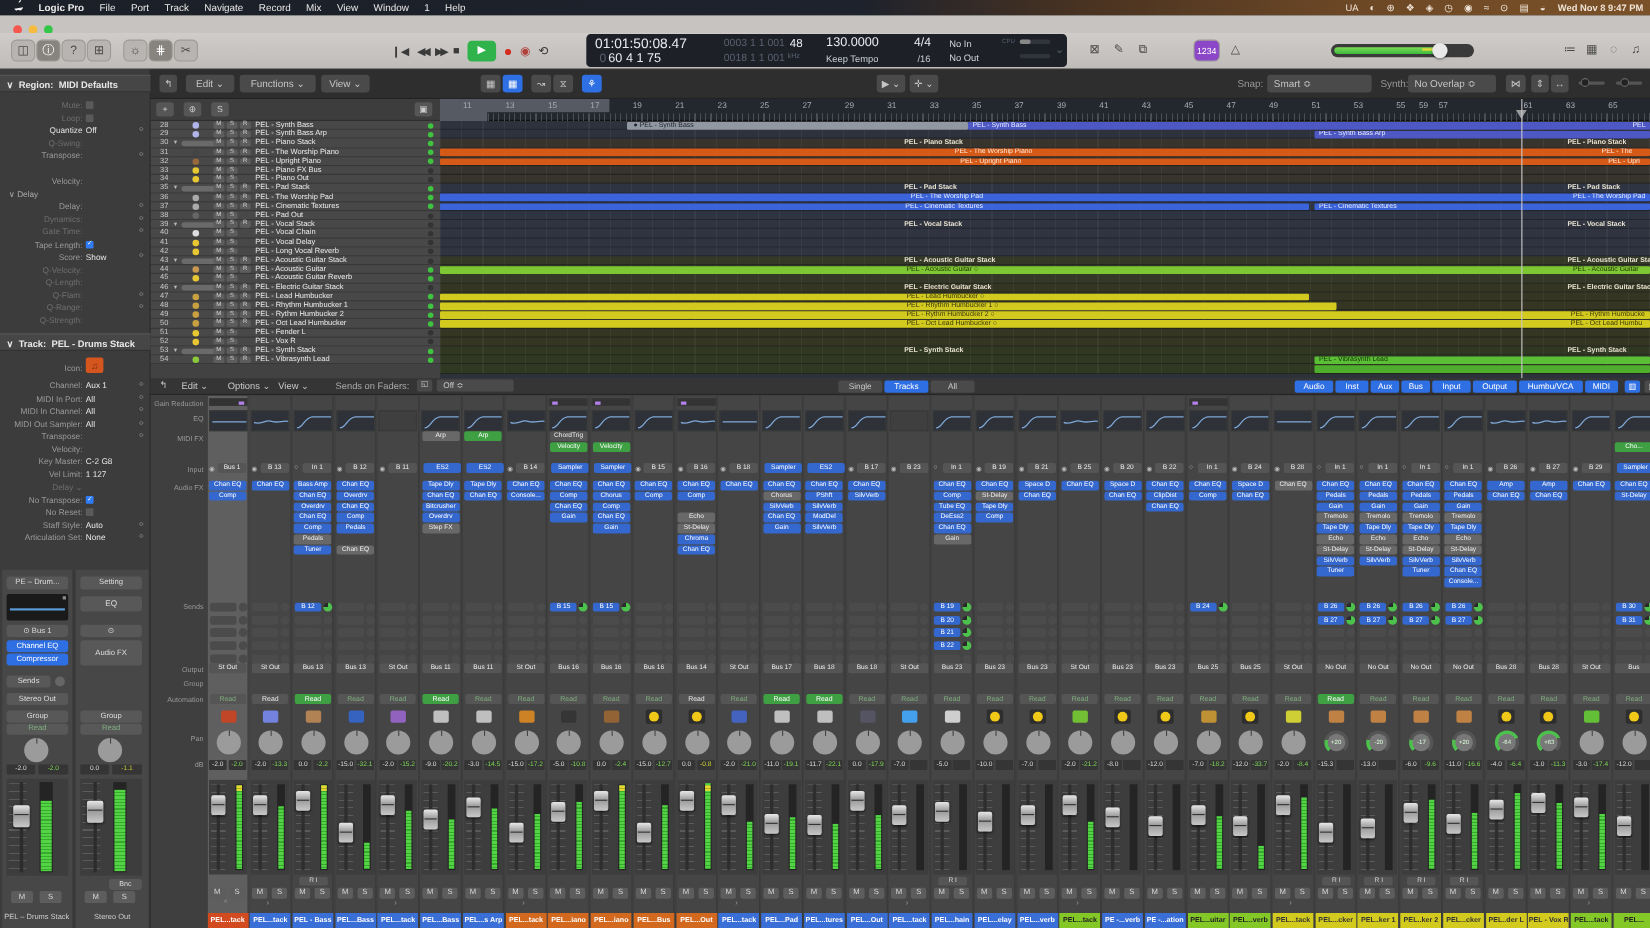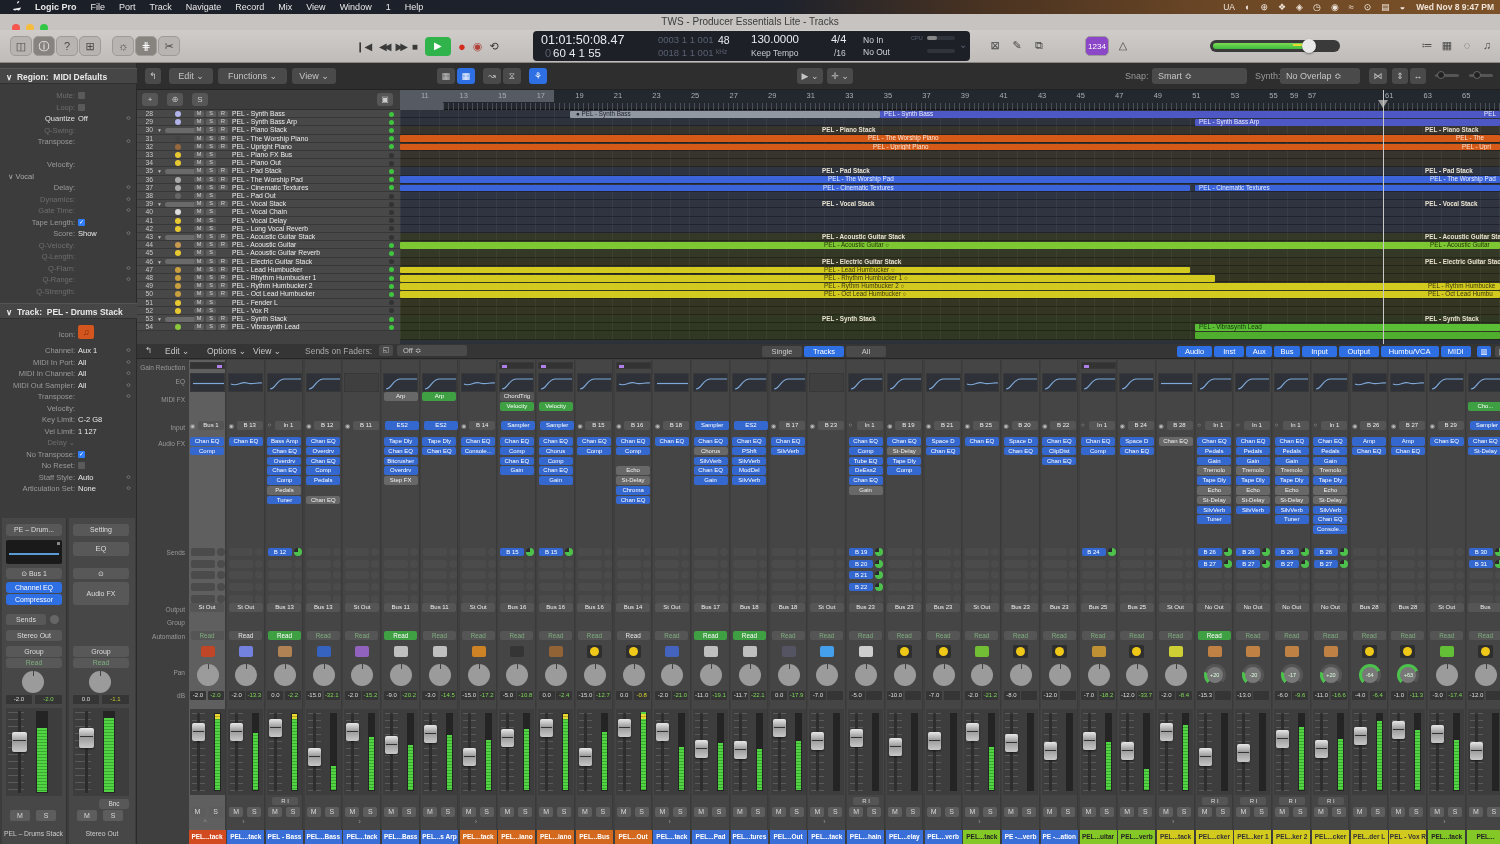--- a/index.html
+++ b/index.html
@@ -111,21 +111,20 @@
         <div class="ic" style="margin: 0px 5px; font-size: 9px;">◉</div>
         <div class="ic" style="margin: 0px 5px; font-size: 9px;">≈</div>
         <div class="ic" style="margin: 0px 5px; font-size: 9px;">⊙</div>
         <div class="ic" style="margin: 0px 5px; font-size: 9px;">▤</div>
         <div class="ic" style="margin: 0px 5px; font-size: 9px;">◒</div>
         <div style="margin-left: 6px; font-weight: bold;">Wed Nov 8  9:47 PM</div>
       </div>
     </div>
 <div id="titlebar" class="abs">
   <div style="position:absolute;left:12px;top:4px"><span class="tl" style="background:#f5574e"></span><span class="tl" style="background:#f6bc3e"></span><span class="tl" style="background:#33c748"></span></div>
-  <div id="wintitle">TWS - Producer Essentials Lite - Tracks</div>
 </div>
 <div id="toolbar" class="abs">
       <div class="tbtn" style="left: 10px; top: 6px; width: 22px;">◫</div>
       <div class="tbtn sel" style="left: 33px; top: 6px; width: 22px;">ⓘ</div>
       <div class="tbtn" style="left: 56px; top: 6px; width: 22px;">?</div>
       <div class="tbtn" style="left: 79px; top: 6px; width: 22px;">⊞</div>
       <div class="tbtn" style="left: 112px; top: 6px; width: 22px;">☼</div>
       <div class="tbtn sel" style="left: 135px; top: 6px; width: 22px;">⋕</div>
       <div class="tbtn" style="left: 158px; top: 6px; width: 22px;">✂</div>
       <div style="position: absolute; left: 356px; top: 7px; display: flex; align-items: center; gap: 7px; color: rgb(58, 58, 58); font-size: 10px;">
@@ -134,21 +133,21 @@
         <div style="letter-spacing: -3px;">▶▶</div>
         <div>■</div>
         <div style="width: 26px; height: 19px; background: rgb(47, 179, 74); border-radius: 4px; color: rgb(255, 255, 255); text-align: center; line-height: 18px;">▶</div>
         <div style="color: rgb(212, 43, 31); font-size: 13px;">●</div>
         <div style="color: rgb(176, 64, 56); font-size: 11px;">◉</div>
         <div style="font-size: 11px;">⟲</div>
       </div>
       <div style="position: absolute; left: 533px; top: 1px; width: 437px; height: 30px; background: rgb(29, 33, 39); border-radius: 4px; color: rgb(232, 236, 240); font-size: 10px;">
         <div class="sec" style="left: 8px; top: 2px; font-size: 12.5px;">01:01:50:08.47</div>
         <div class="sec lcddim" style="left: 12px; top: 16px; font-size: 11px;">0</div>
-        <div class="sec" style="left: 20px; top: 16px; font-size: 11.5px;">60 4 1  55</div>
+        <div class="sec" style="left: 20px; top: 16px; font-size: 11.5px;">60 4 1  75</div>
         <div class="sec lcddim" style="left: 125px; top: 3px; font-size: 9.5px;">0003 1 1 001</div>
         <div class="sec lcddim" style="left: 125px; top: 16px; font-size: 9.5px;">0018 1 1 001</div>
         <div class="sec" style="left: 185px; top: 3px; font-size: 10.5px;">48</div>
         <div class="sec lcddim" style="left: 183px; top: 17px; font-size: 6.5px;">kHz</div>
         <div class="sec" style="left: 218px; top: 2px; font-size: 11.5px;">130.0000</div>
         <div class="sec" style="left: 218px; top: 17px; font-size: 8.5px; color: rgb(200, 204, 210);">Keep Tempo</div>
         <div class="sec" style="left: 298px; top: 2px; font-size: 11px;">4/4</div>
         <div class="sec" style="left: 301px; top: 17px; font-size: 8.5px; color: rgb(200, 204, 210);">/16</div>
         <div class="sec" style="left: 330px; top: 4px; font-size: 8.5px; color: rgb(208, 212, 218);">No In</div>
         <div class="sec" style="left: 330px; top: 16px; font-size: 8.5px; color: rgb(208, 212, 218);">No Out</div>
@@ -196,21 +195,21 @@
         <div class="lab">Transpose:</div>
         <div class="stp">≎</div>
       </div>
       <div class="irow" style="top: 84.5px;">
         <div class="lab"></div>
       </div>
       <div class="irow" style="top: 96px;">
         <div class="lab">Velocity:</div>
       </div>
       <div class="irow" style="top: 107.5px;">
-        <div style="position: absolute; left: 8px; color: rgb(170, 170, 170);">∨ Vocal</div>
+        <div style="position: absolute; left: 8px; color: rgb(170, 170, 170);">∨ Delay</div>
       </div>
       <div class="irow" style="top: 119px;">
         <div class="lab">Delay:</div>
         <div class="stp">≎</div>
       </div>
       <div class="irow" style="top: 130.5px;">
         <div class="lab dim">Dynamics:</div>
         <div class="stp">≎</div>
       </div>
       <div class="irow" style="top: 142px;">
@@ -269,21 +268,21 @@
         <div class="stp">≎</div>
       </div>
       <div class="irow" style="top: 328px;">
         <div class="lab">Transpose:</div>
         <div class="stp">≎</div>
       </div>
       <div class="irow" style="top: 339.5px;">
         <div class="lab">Velocity:</div>
       </div>
       <div class="irow" style="top: 351px;">
-        <div class="lab">Key Limit:</div>
+        <div class="lab">Key Master:</div>
         <div class="val">C-2  G8</div>
       </div>
       <div class="irow" style="top: 362.5px;">
         <div class="lab">Vel Limit:</div>
         <div class="val">1  127</div>
       </div>
       <div class="irow" style="top: 374px;">
         <div class="lab dim">Delay ⌄</div>
       </div>
       <div class="irow" style="top: 385.5px;">

